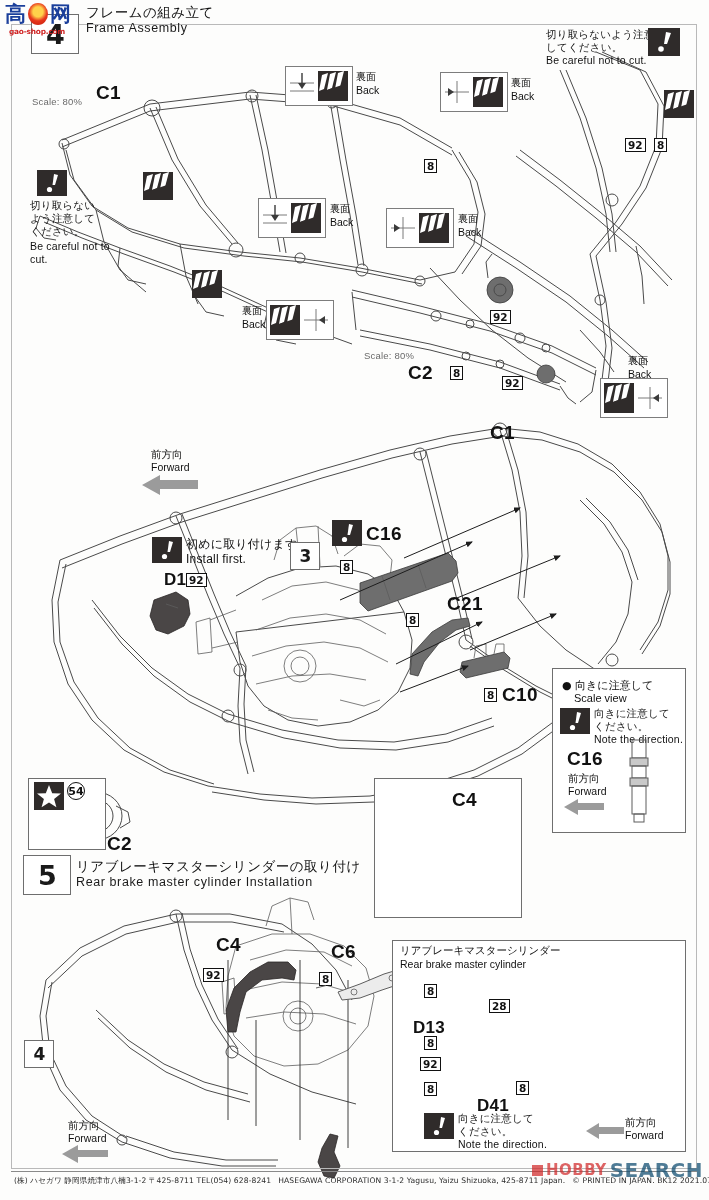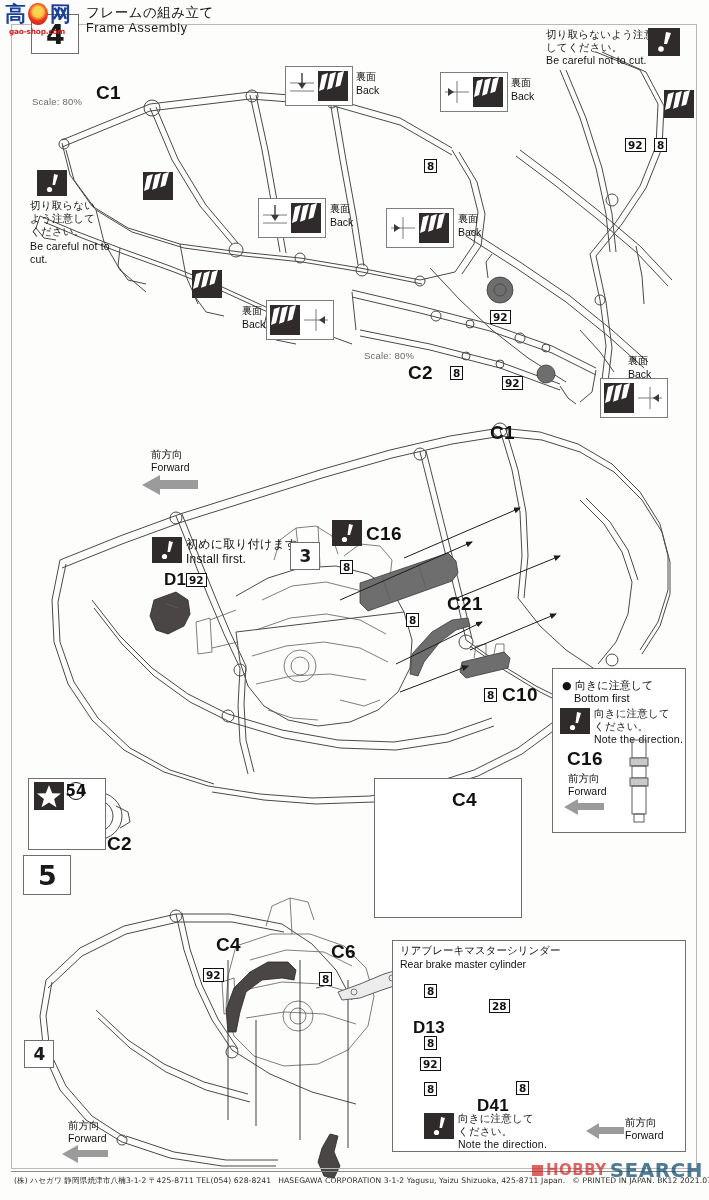--- a/index.html
+++ b/index.html
@@ -36,21 +36,21 @@
   .part-label.lg{font-size:19px;}
 
   
   .chip{
     position:absolute;display:inline-flex;align-items:center;justify-content:center;
     border:1.4px solid #111;background:#fff;color:#111;
     font-size:10.5px;font-weight:bold;font-family:"DejaVu Sans",sans-serif;
     min-width:13px;height:14px;padding:0 2px;line-height:1;box-sizing:border-box;
   }
   .chip.wide{min-width:17px;}
-  .chip.circle{border-radius:50%;width:18px;height:18px;padding:8px;font-size:15px;}
+  .chip.circle{border-radius:50%;width:18px;height:18px;padding:8px;font-size:11px;}
 
   
   .tile{position:absolute;background:#2f2b2a;box-sizing:border-box;}
   .tile svg{display:block;}
 
   
   .note{position:absolute;line-height:1.26;color:#111;}
   .note .jp{font-size:10.5px;display:block;font-family:"DejaVu Sans",sans-serif;letter-spacing:.2px;}
   .note .en{font-size:10.5px;display:block;letter-spacing:.2px;}
   .note.big .jp{font-size:12px;}
@@ -627,21 +627,21 @@
       <path d="M15,3 L18.2,11.2 L27,11.6 L20.1,17 L22.4,25.3 L15,20.5 L7.6,25.3 L9.9,17 L3,11.6 L11.8,11.2 Z" fill="#fff"></path>
     </svg>
   </div>
   <div class="chip circle" style="left:67px;top:782px;">54</div>
 
   <div class="panel" style="left:552px;top:668px;width:134px;height:165px;"></div>
   <div style="position:absolute;left:562px;top:678px;font-size:11px;font-family:'DejaVu Sans',sans-serif;">
     <span>●</span>
     <span>向きに注意して</span>
   </div>
-  <div style="position:absolute;left:574px;top:692px;font-size:11px;">Bottom first</div>
+  <div style="position:absolute;left:574px;top:692px;font-size:11px;">Scale view</div>
   <div class="tile" style="left:560px;top:708px;width:30px;height:26px;">
     <svg width="30" height="26" viewBox="0 0 30 26">
       <path d="M17,4 L21,5 L18,15 L15.5,15 Z" fill="#fff"></path>
       <circle cx="12.5" cy="19.5" r="2.6" fill="#fff"></circle>
     </svg>
   </div>
   <div class="note" style="left:594px;top:707px;width:95px;">
     <span class="jp">向きに注意して</span>
     <span class="jp">ください。</span>
     <span class="en">Note the direction.</span>
@@ -662,20 +662,24 @@
     <rect x="10" y="48" width="14" height="28" fill="none" stroke="#5d5d5d" stroke-width="1"></rect>
     <rect x="12" y="76" width="10" height="8" fill="none" stroke="#5d5d5d" stroke-width="1"></rect>
   </svg>
 
   <div class="panel" style="left:374px;top:778px;width:148px;height:140px;"></div>
   <div class="part-label lg" style="left:452px;top:789px;">C4</div>
 
   <div class="step-badge" style="left:23px;top:855px;">
     <span>5</span>
   </div>
+  <div class="step-title" style="left:76px;top:858px;">
+    <div class="jp">リアブレーキマスターシリンダーの取り付け</div>
+    <div class="en">Rear brake master cylinder Installation</div>
+  </div>
 
   <div class="part-label lg" style="left:216px;top:934px;">C4</div>
   <div class="chip wide" style="left:203px;top:968px;">92</div>
   <div class="part-label lg" style="left:331px;top:941px;">C6</div>
   <div class="chip" style="left:319px;top:972px;">8</div>
 
   <svg style="position:absolute;left:196px;top:940px;" width="130" height="110" viewBox="0 0 130 110">
     <path d="M72,22 L92,22 L100,30 L98,40 L86,38 L66,40 L50,52 L44,72 L40,92 L32,92 L30,70 L38,48 L54,32 Z" fill="#4a4646" stroke="#2a2626" stroke-width=".8"></path>
     <path d="M120,48 L152,40" fill="none" stroke="#5d5d5d" stroke-width="1"></path>
   </svg>

